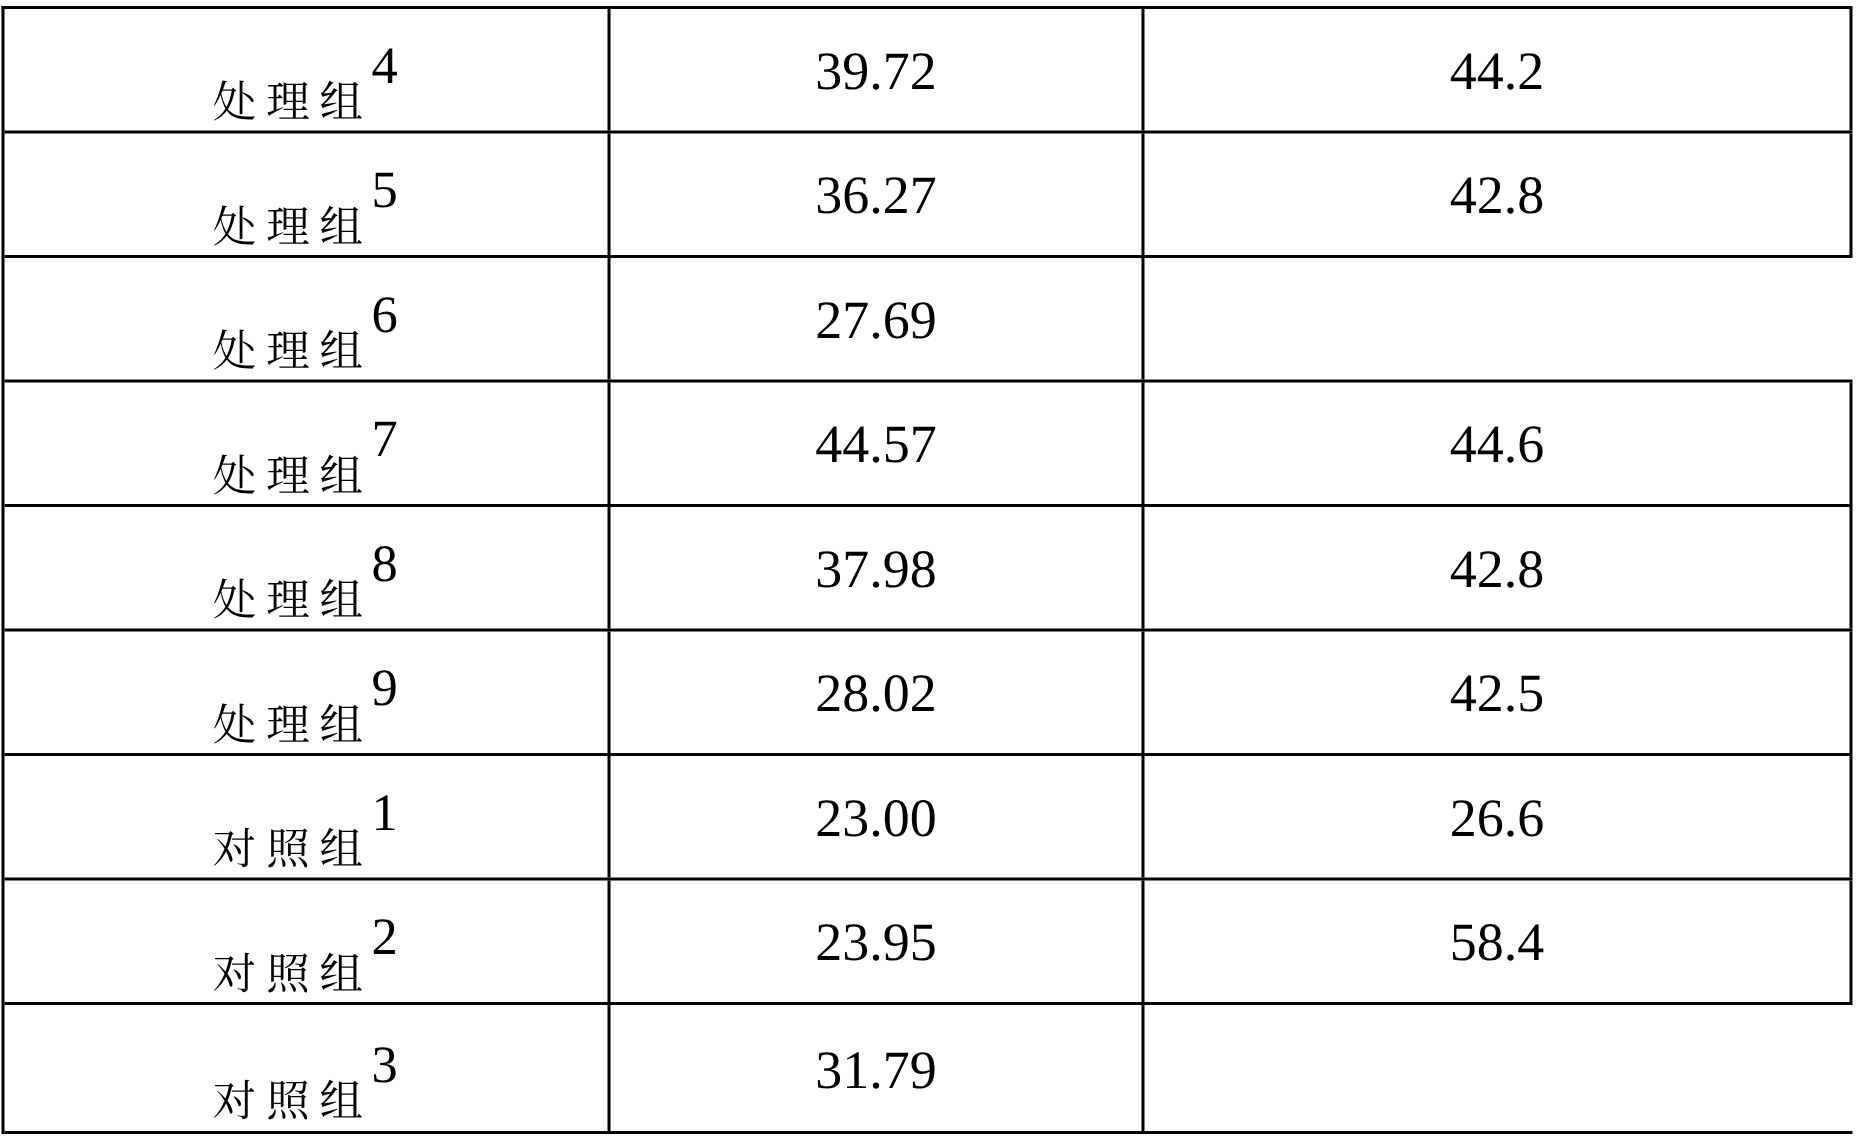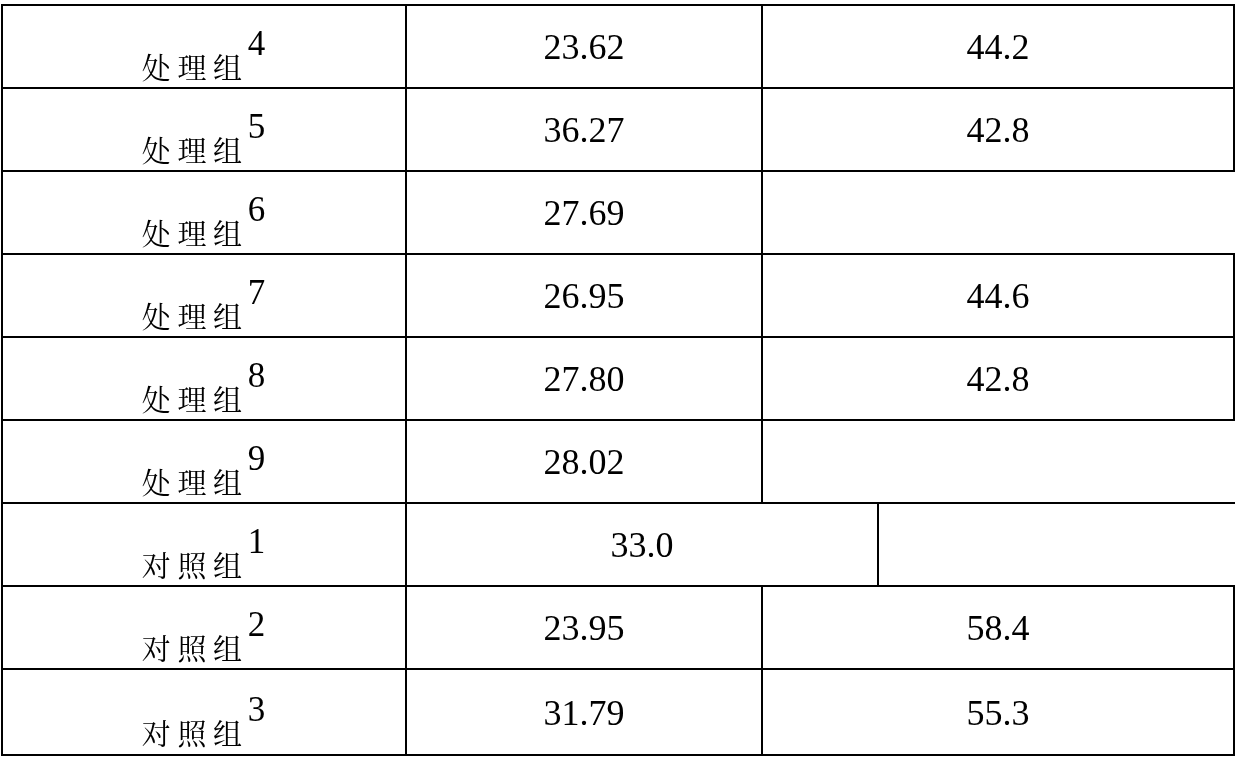--- a/index.html
+++ b/index.html
@@ -36,21 +36,21 @@
 <body>
 
 <div class="sheet">
   <div class="data-table">
     <div class="trow">
       <div class="cell c-group">
           <span class="han">处理组</span>
           <span class="lat">4</span>
         </div>
       <div class="cell c-val">
-          <span class="vt">23.62</span>
+          <span class="vt">39.72</span>
         </div>
       <div class="cell c-val2">
           <span class="vt">44.2</span>
         </div>
     </div>
     <div class="trow">
       <div class="cell c-group">
           <span class="han">处理组</span>
           <span class="lat">5</span>
         </div>
@@ -69,54 +69,60 @@
       <div class="cell c-val">
           <span class="vt">27.69</span>
         </div>
     </div>
     <div class="trow">
       <div class="cell c-group">
           <span class="han">处理组</span>
           <span class="lat">7</span>
         </div>
       <div class="cell c-val">
-          <span class="vt">26.95</span>
+          <span class="vt">44.57</span>
         </div>
       <div class="cell c-val2">
           <span class="vt">44.6</span>
         </div>
     </div>
     <div class="trow">
       <div class="cell c-group">
           <span class="han">处理组</span>
           <span class="lat">8</span>
         </div>
       <div class="cell c-val">
-          <span class="vt">27.80</span>
+          <span class="vt">37.98</span>
         </div>
       <div class="cell c-val2">
           <span class="vt">42.8</span>
         </div>
     </div>
     <div class="trow">
       <div class="cell c-group">
           <span class="han">处理组</span>
           <span class="lat">9</span>
         </div>
       <div class="cell c-val">
           <span class="vt">28.02</span>
         </div>
+      <div class="cell c-val2">
+          <span class="vt">42.5</span>
+        </div>
     </div>
     <div class="trow">
       <div class="cell c-group">
           <span class="han">对照组</span>
           <span class="lat">1</span>
         </div>
+      <div class="cell c-val">
+          <span class="vt">23.00</span>
+        </div>
       <div class="cell c-val2">
-          <span class="vt">33.0</span>
+          <span class="vt">26.6</span>
         </div>
     </div>
     <div class="trow">
       <div class="cell c-group">
           <span class="han">对照组</span>
           <span class="lat">2</span>
         </div>
       <div class="cell c-val">
           <span class="vt">23.95</span>
         </div>
@@ -125,18 +131,15 @@
         </div>
     </div>
     <div class="trow">
       <div class="cell c-group">
           <span class="han">对照组</span>
           <span class="lat">3</span>
         </div>
       <div class="cell c-val">
           <span class="vt">31.79</span>
         </div>
-      <div class="cell c-val2">
-          <span class="vt">55.3</span>
-        </div>
     </div>
   </div>
 </div>
 
 </body></html>

